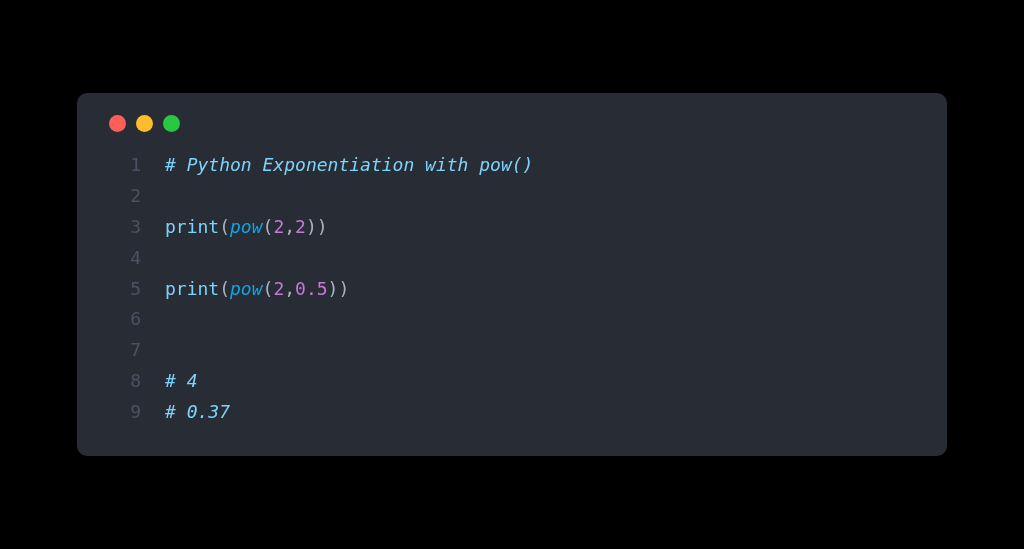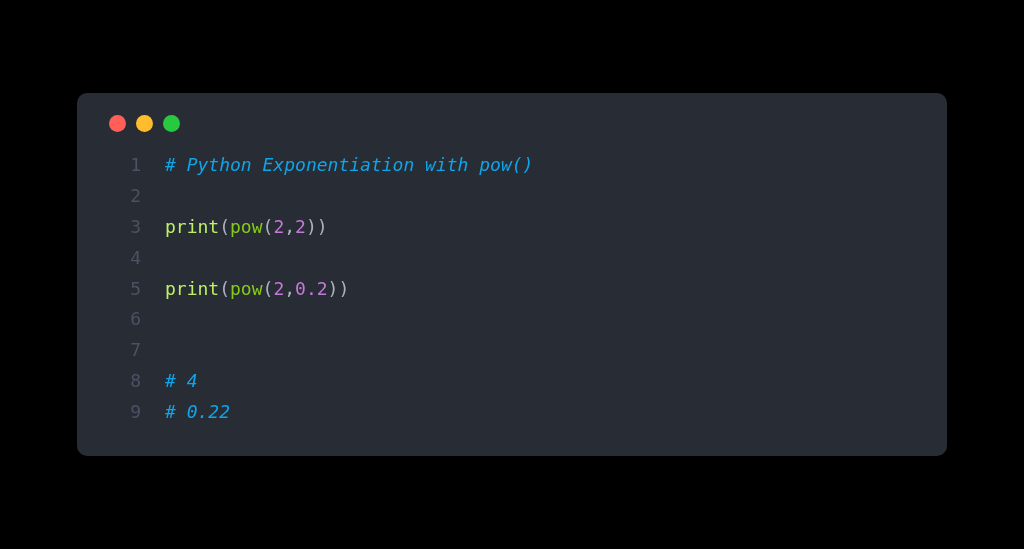--- a/index.html
+++ b/index.html
@@ -48,23 +48,23 @@
       color: #4b5263;
       text-align: right;
       width: 36px;
       flex-shrink: 0;
       user-select: none;
       margin-right: 24px;
     }
     .code-content {
       white-space: pre;
     }
-    .tok-comment { color: #0ea5e9; font-style: italic; margin-top: 30px; }
-    .tok-func { color: #bef264; }
-    .tok-builtin { color: #84cc16; }
+    .tok-comment { color: #7dd3fc; font-style: italic; margin-top: 30px; }
+    .tok-func { color: #7dd3fc; }
+    .tok-builtin { color: #0ea5e9; font-style: italic; }
     .tok-punc { color: #abb2bf; }
     .tok-number { color: #c678dd; }
     .tok-op { color: #abb2bf; }
   </style>
 </head>
 <body>
 
 <div class="window">
   <div class="traffic-lights">
     <div class="traffic-light tl-red"></div>
@@ -82,31 +82,31 @@
       </div>
       <div class="code-line">
         <span class="line-number">3</span>
         <span class="code-content"><span class="tok-func">print</span><span class="tok-punc">(</span><span class="tok-builtin">pow</span><span class="tok-punc">(</span><span class="tok-number">2</span><span class="tok-punc">,</span><span class="tok-number">2</span><span class="tok-punc">))</span></span>
       </div>
       <div class="code-line">
         <span class="line-number">4</span>
       </div>
       <div class="code-line">
         <span class="line-number">5</span>
-        <span class="code-content"><span class="tok-func">print</span><span class="tok-punc">(</span><span class="tok-builtin">pow</span><span class="tok-punc">(</span><span class="tok-number">2</span><span class="tok-punc">,</span><span class="tok-number">0.2</span><span class="tok-punc">))</span></span>
+        <span class="code-content"><span class="tok-func">print</span><span class="tok-punc">(</span><span class="tok-builtin">pow</span><span class="tok-punc">(</span><span class="tok-number">2</span><span class="tok-punc">,</span><span class="tok-number">0.5</span><span class="tok-punc">))</span></span>
       </div>
       <div class="code-line">
         <span class="line-number">6</span>
         <span class="code-content"></span>
       </div>
       <div class="code-line">
         <span class="line-number">7</span>
       </div>
       <div class="code-line">
         <span class="line-number">8</span>
         <span class="code-content"><span class="tok-comment"># 4</span></span>
       </div>
       <div class="code-line">
         <span class="line-number">9</span>
-        <span class="code-content"><span class="tok-comment"># 0.22</span></span>
+        <span class="code-content"><span class="tok-comment"># 0.37</span></span>
       </div>
     </div>
 </div>
 
 </body></html>

